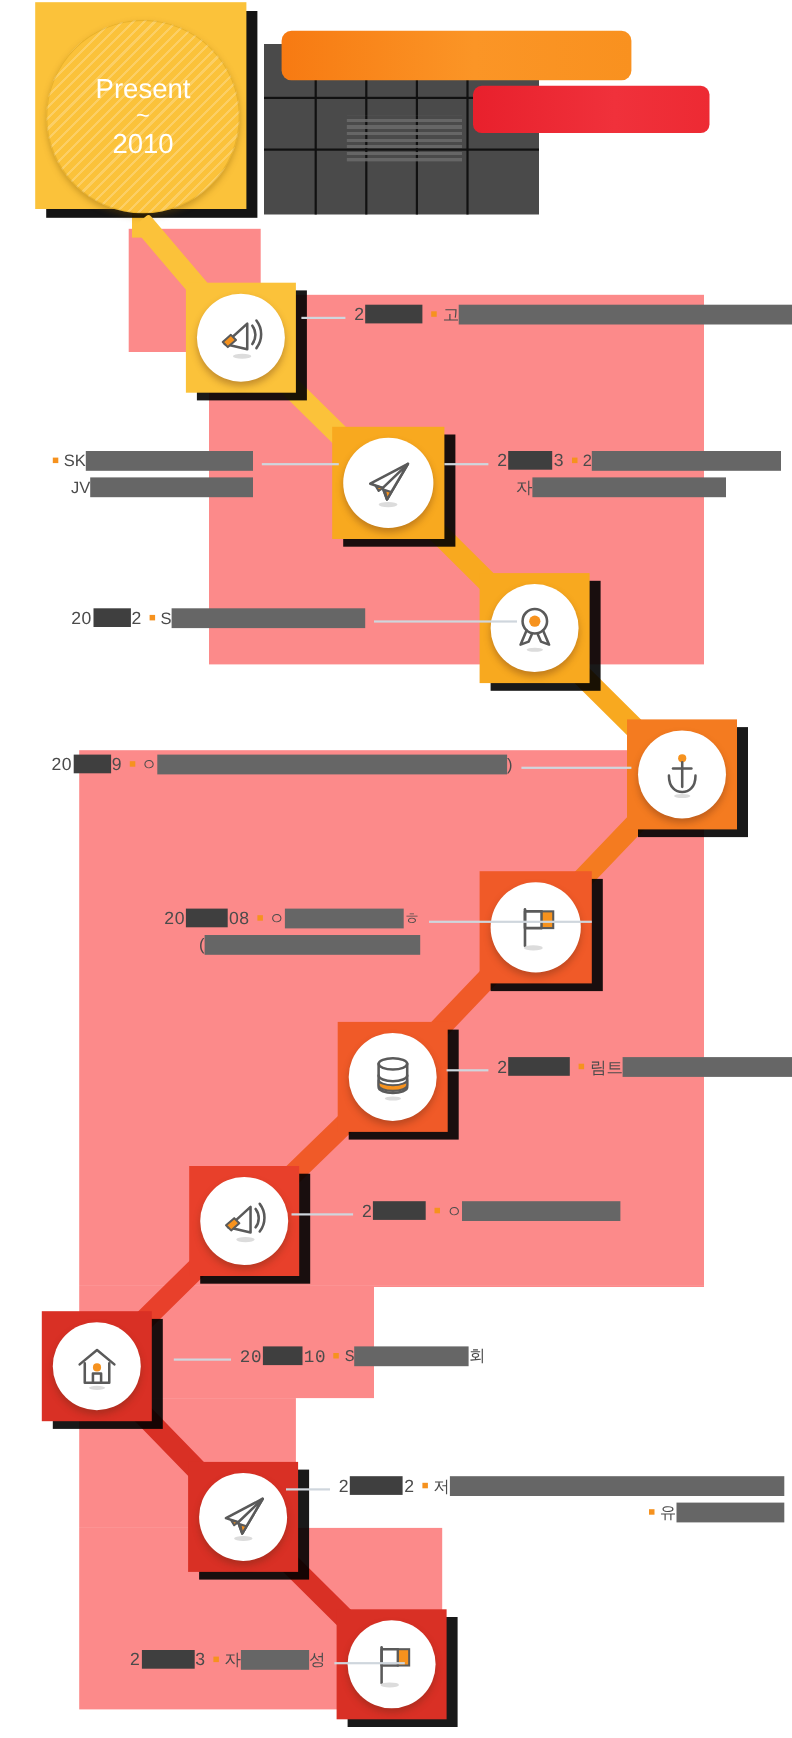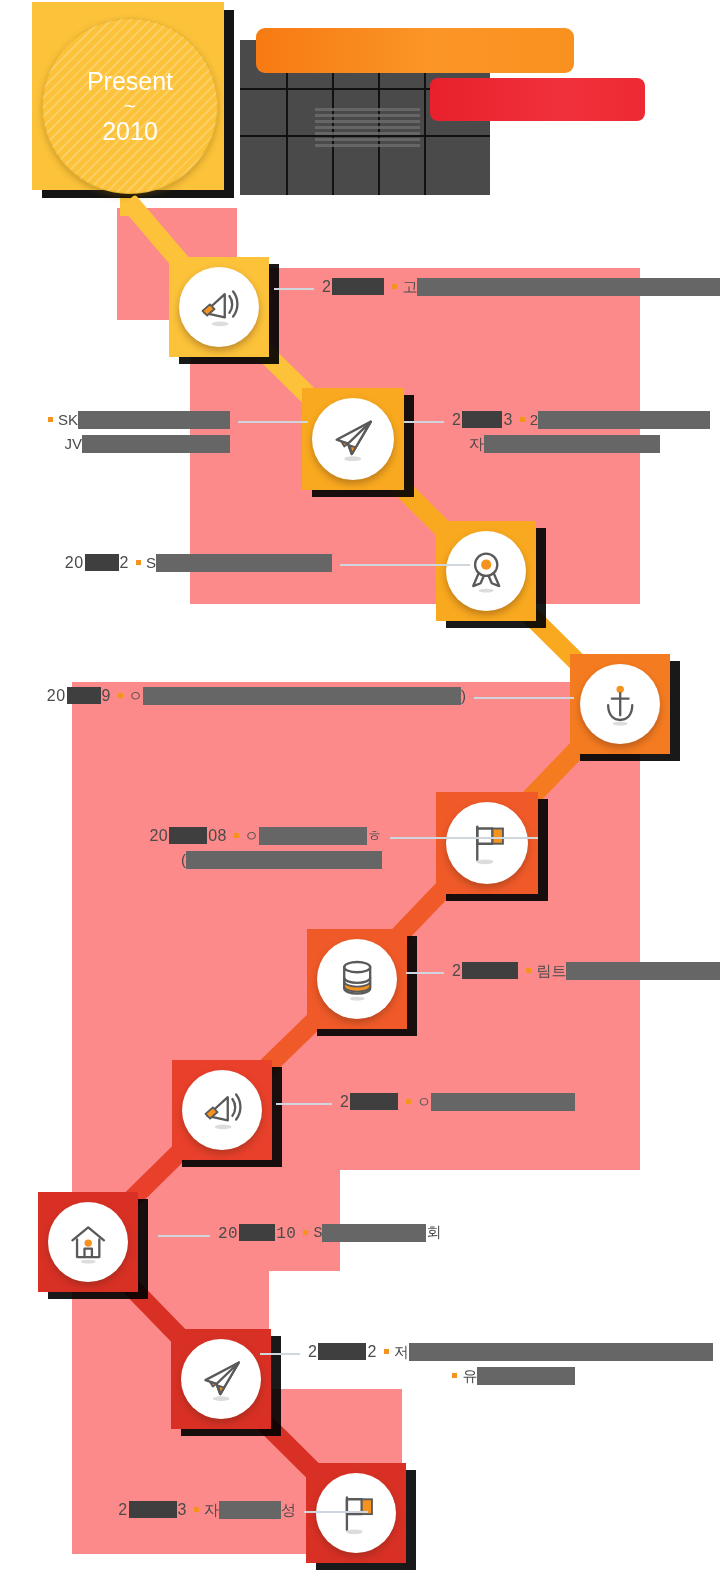--- a/index.html
+++ b/index.html
@@ -301,29 +301,29 @@
       </div>
       <div class="entry" style="left: 0px; top: 824px; width: 382px; text-align: right;">
         <span class="rowline"><span class="yr">20</span><span class="yrmask" style="width:38px"></span><span class="yr">08</span><span class="dot"></span><span class="glyph">ㅇ</span><span class="redact" style="width:108px"></span><span class="glyph">ㅎ</span></span>
         <span class="rowline"><span style="display:inline-block;width:17px"></span><span class="glyph">(</span><span class="redact" style="width:196px"></span><span class="glyph"></span></span>
         <span class="lead" style="left:390px; width:148px;"></span>
       </div>
       <div class="entry" style="left: 452px; top: 959px; text-align: left;">
         <span class="lead" style="left:-46px; width:38px;"></span>
         <span class="rowline"><span class="yr">2</span><span class="yrmask" style="width:56px"></span><span class="yr"></span><span class="dot"></span><span class="glyph">림트</span><span class="redact" style="width:158px"></span></span>
       </div>
-      <div class="entry" style="left: 340px; top: 1090px; text-align: left; text-decoration: underline;">
+      <div class="entry" style="left: 329px; top: 1090px; text-align: left; text-decoration: underline;">
         <span class="lead" style="left:-64px; width:56px;"></span>
         <span class="rowline"><span class="yr">2</span><span class="yrmask" style="width:48px"></span><span class="yr"></span><span class="dot"></span><span class="glyph">ㅇ</span><span class="redact" style="width:144px"></span><span class="glyph"></span></span>
       </div>
       <div class="entry" style="left: 218px; top: 1222px; text-align: left; font-family: Liberation Mono, monospace;">
         <span class="lead" style="left:-60px; width:52px;"></span>
         <span class="rowline"><span class="yr">20</span><span class="yrmask" style="width:36px"></span><span class="yr">10</span><span class="dot"></span><span class="glyph">S</span><span class="redact" style="width:104px"></span><span class="glyph">회</span></span>
       </div>
-      <div class="entry" style="left: 308px; top: 1340px; text-align: center;">
+      <div class="entry" style="left: 308px; top: 1340px; text-align: right;">
         <span class="lead" style="left:-48px; width:40px;"></span>
         <span class="rowline"><span class="yr">2</span><span class="yrmask" style="width:48px"></span><span class="yr">2</span><span class="dot"></span><span class="glyph">저</span><span class="redact" style="width:304px"></span><span class="glyph"></span></span>
         <span class="rowline"><span class="dot"></span><span class="glyph">유</span><span class="redact" style="width:98px"></span><span class="glyph"></span></span>
       </div>
       <div class="entry" style="left: 0px; top: 1498px; width: 296px; text-align: right;">
         <span class="rowline"><span class="yr">2</span><span class="yrmask" style="width:48px"></span><span class="yr">3</span><span class="dot"></span><span class="glyph">자</span><span class="redact" style="width:62px"></span><span class="glyph">성</span></span>
         <span class="lead" style="left:304px; width:64px;"></span>
       </div>
     </div>
 

